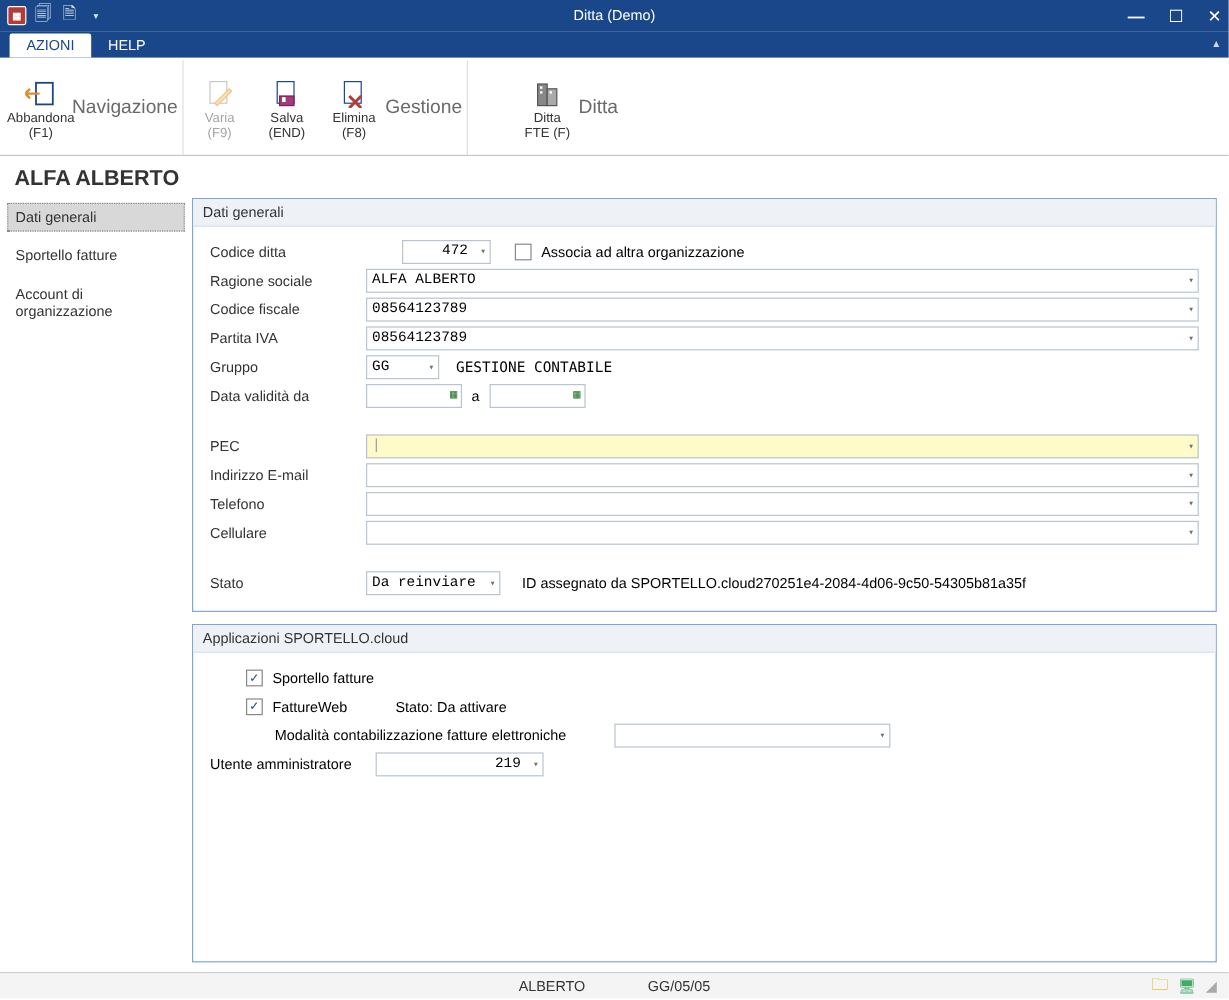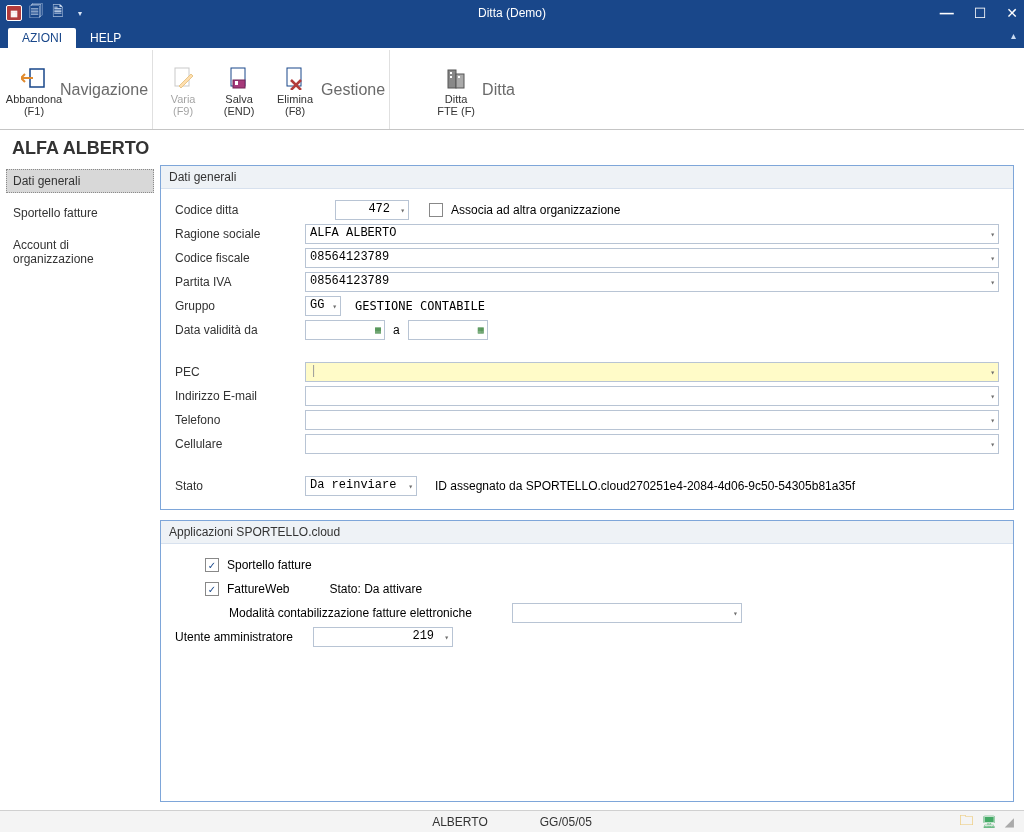--- a/index.html
+++ b/index.html
@@ -57,21 +57,21 @@
   
   .form-row { display:flex; align-items:center; min-height:22px; margin-bottom:2px;}
   .form-row .label { width:130px; font-size:12px; color:#333;}
   .input, .dropdown, .combo {
     border:1px solid var(--field-border); background:var(--field-bg); height:20px;
     font-family:"Consolas","Courier New",monospace; font-size:12px; padding:1px 4px; position:relative;
   }
   .dropdown, .combo { padding-right:16px; }
   .chev { position:absolute; right:3px; top:50%; transform:translateY(-50%); font-size:8px; color:var(--chevron); pointer-events:none; }
   .combo-code { width:74px; text-align:right; padding-right:18px;}
-  .combo-gg { width:36px; text-align:left; padding-right:6px;}
+  .combo-gg { width:61px; text-align:left; padding-right:6px;}
   .full-combo { flex:1; }
   .date-field { width:80px; padding-right:18px;}
   .date-field .cal { position:absolute; right:3px; top:50%; transform:translateY(-50%); font-size:10px; color:#2e7d32;}
   .chk { width:14px; height:14px; border:1px solid #888; background:#fff; display:inline-flex; align-items:center; justify-content:center; font-size:10px; color:#19478a; }
   
   .statusbar { height:22px; background:#f4f4f4; border-top:1px solid #d0d0d0; display:flex; align-items:center; padding:0 10px; font-size:12px; color:#333; justify-content:center; gap:52px;}
   .statusbar .right { position:absolute; right:10px; display:flex; gap:8px; align-items:center;}
   .tray-icon { font-size:14px; color:#e6a100;}
   .pc-icon { font-size:12px; color:#4a6;}
 </style>

